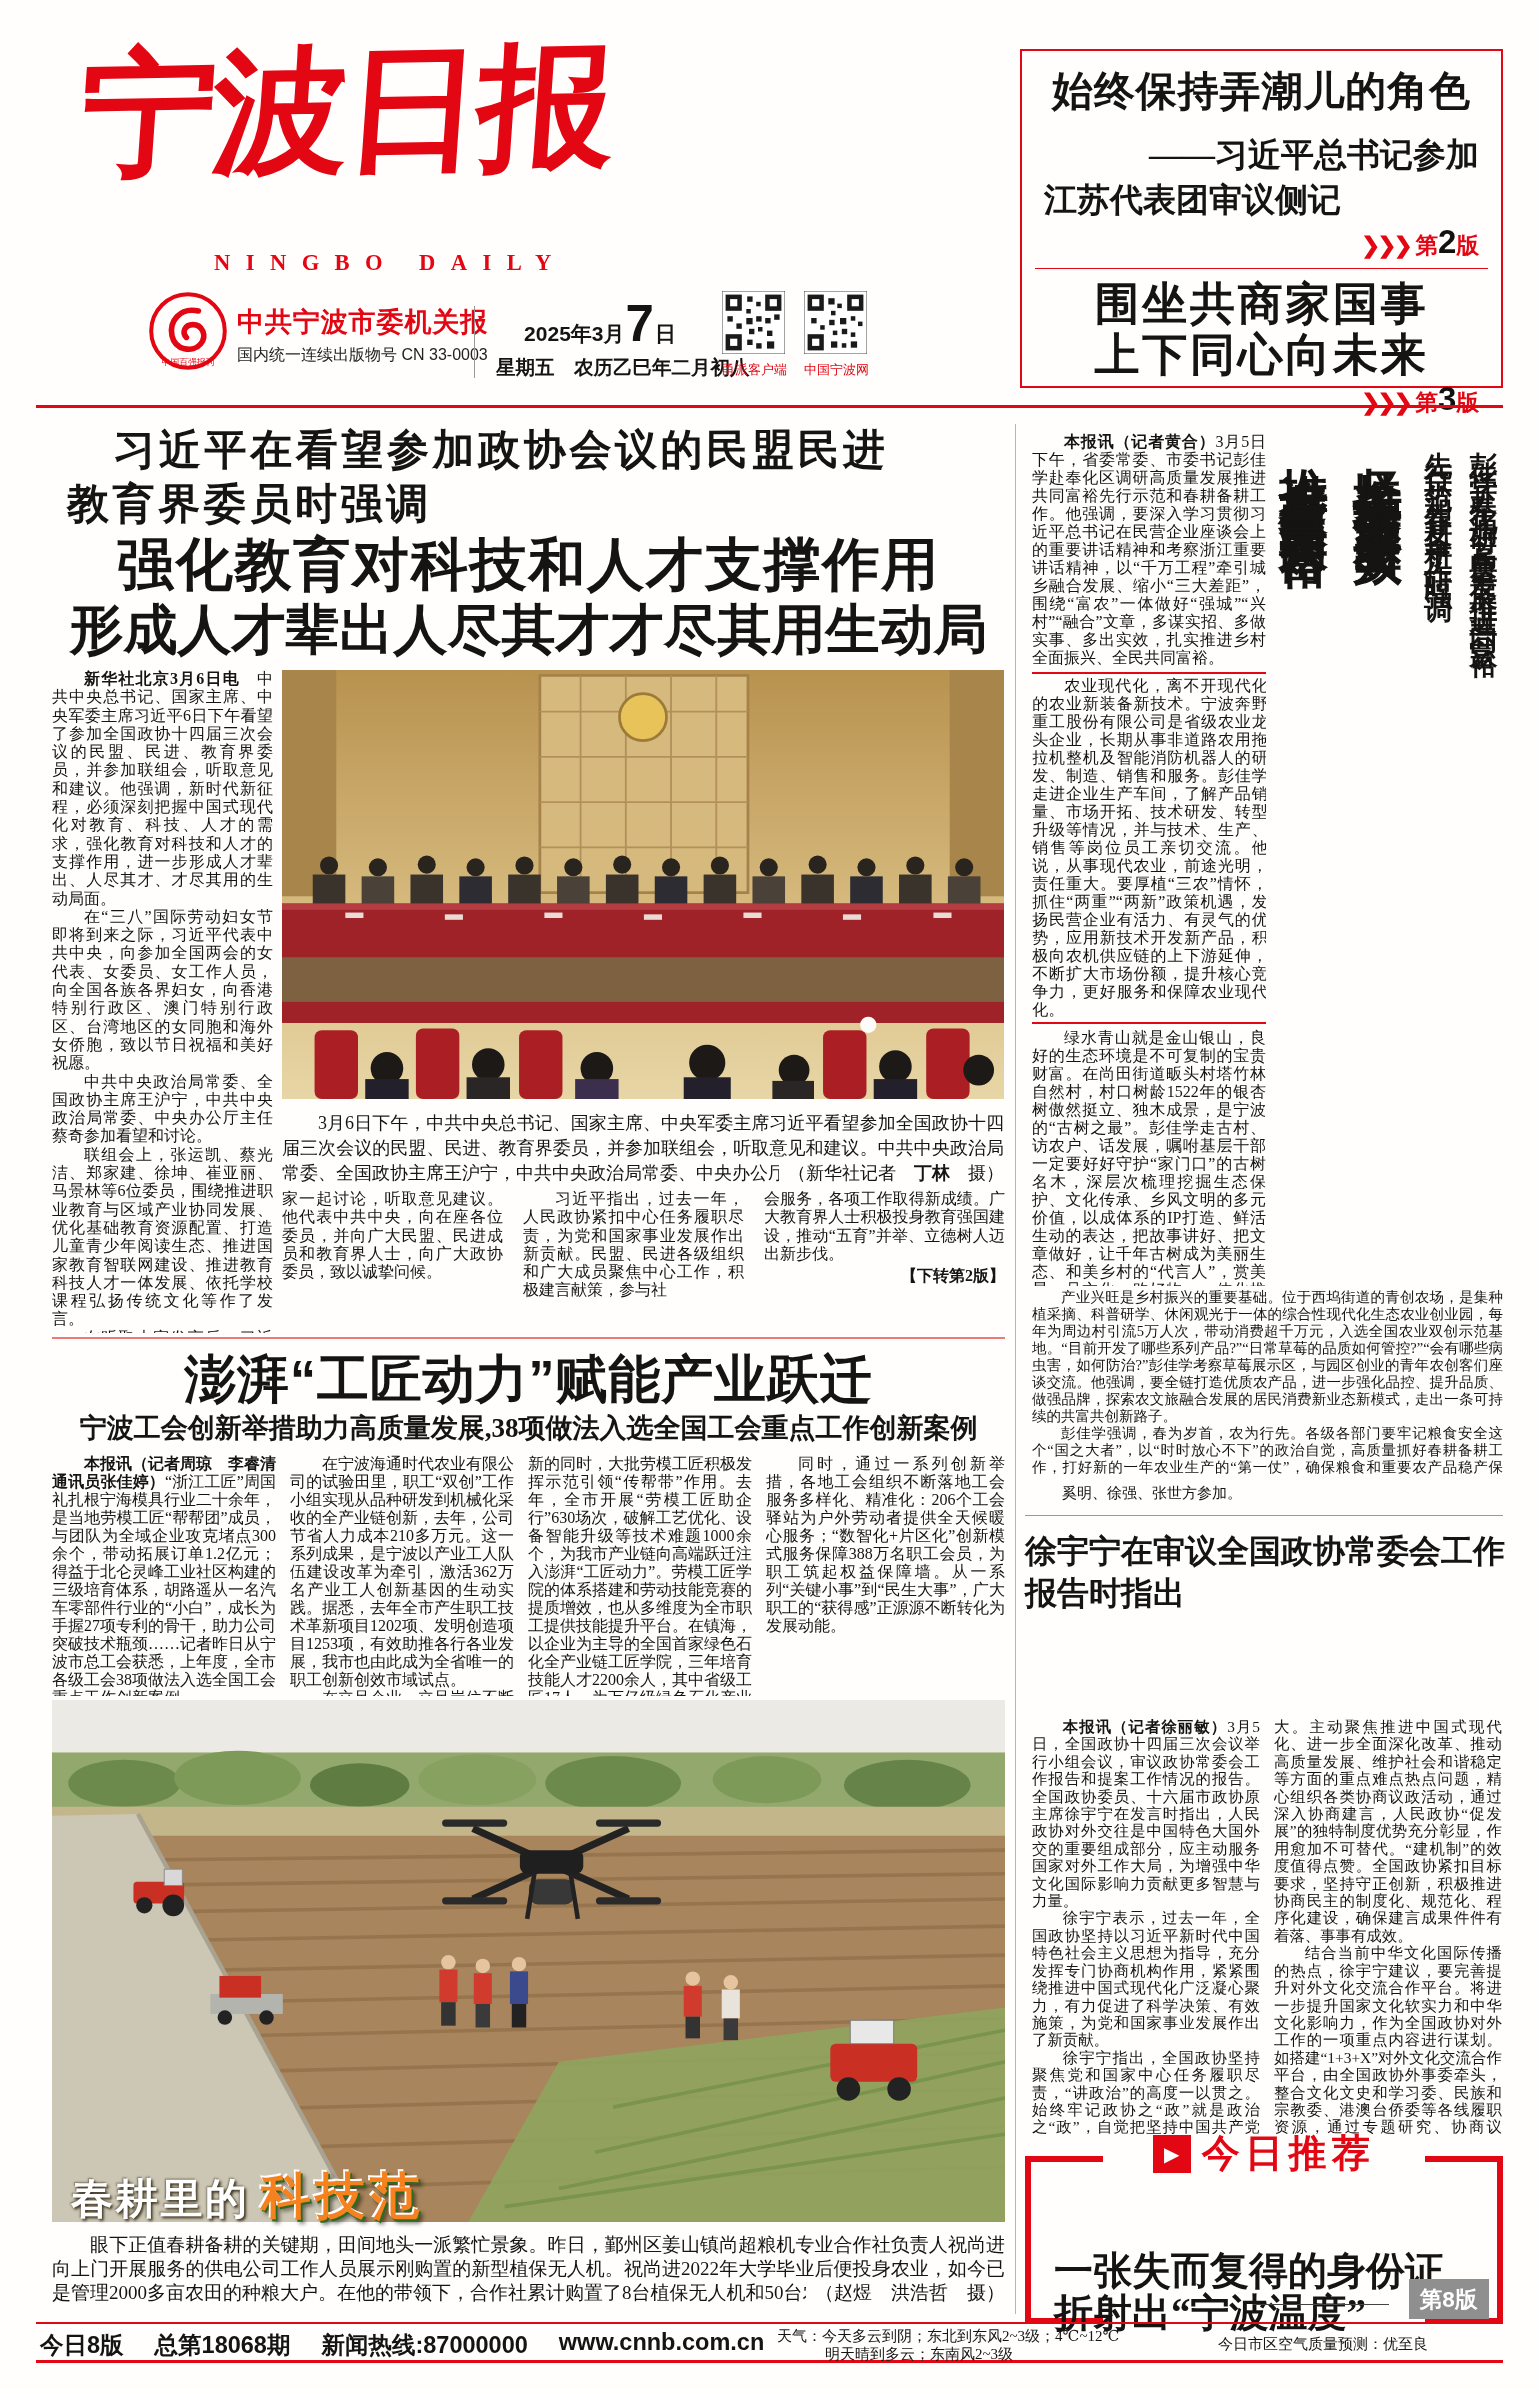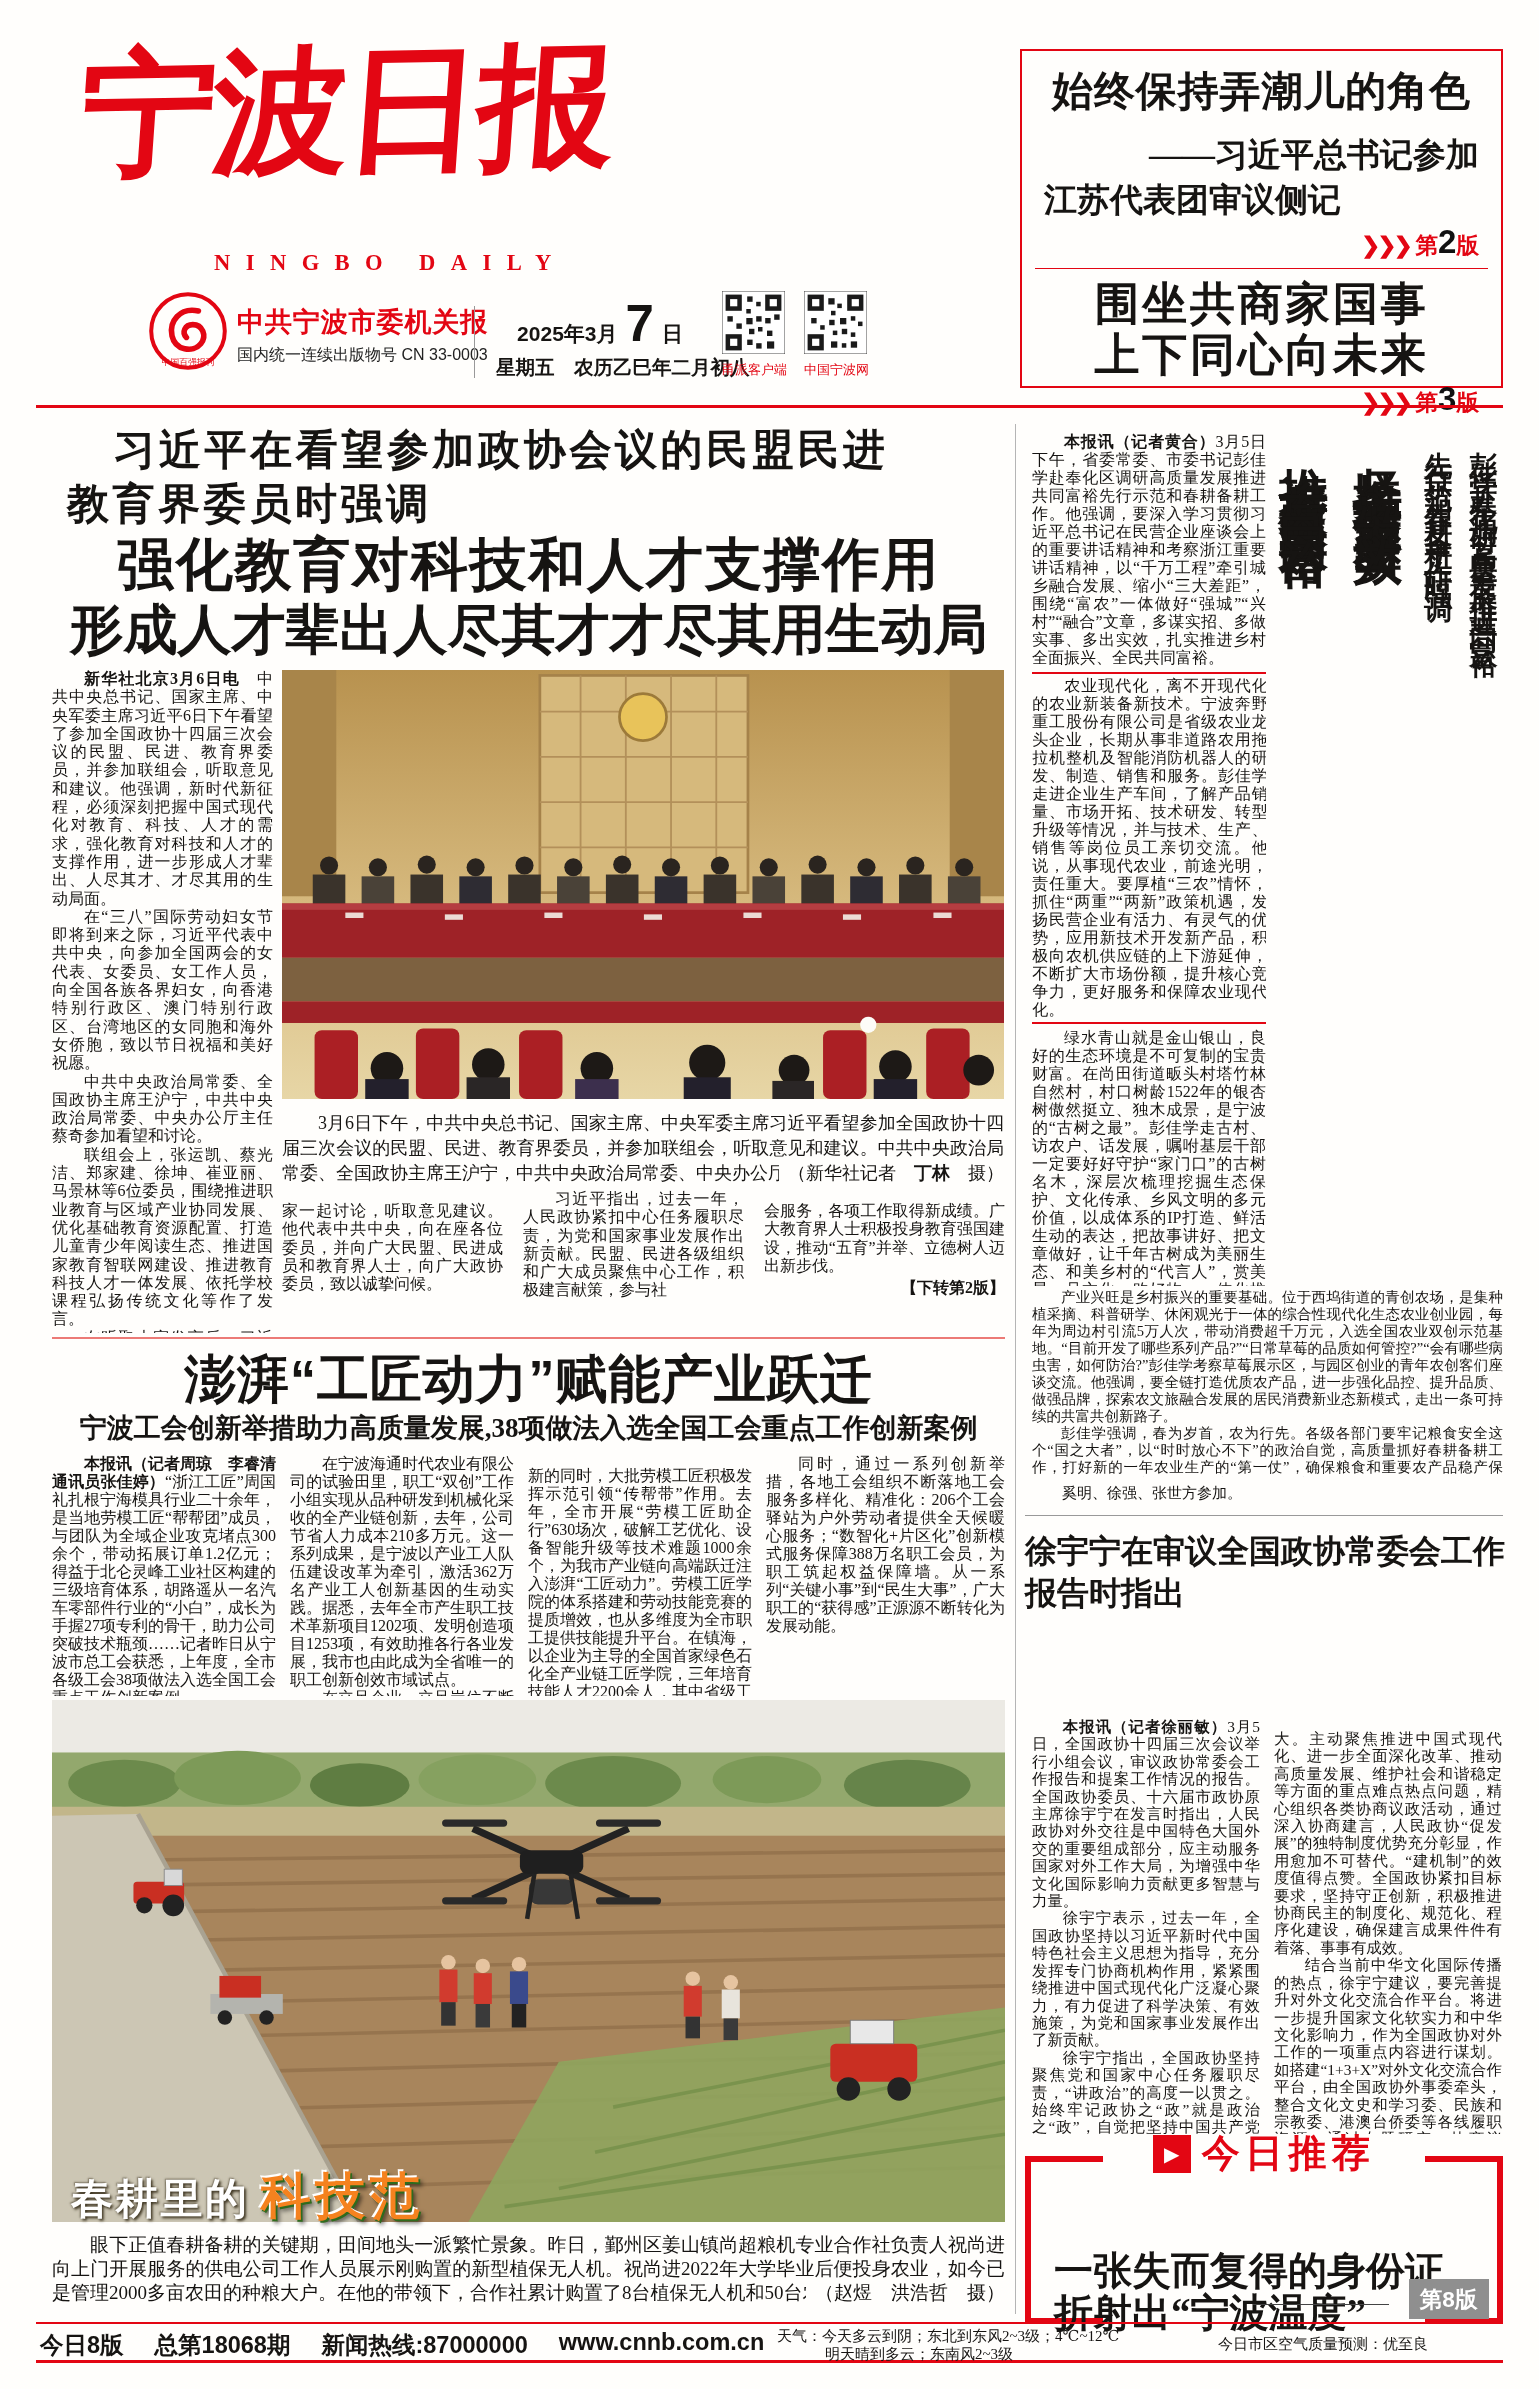--- a/index.html
+++ b/index.html
@@ -11,21 +11,21 @@
 
   
   .mast-title { left:81px; top:20px; font-size:136px; font-weight:bold; color:#e30613;
                 letter-spacing:-3.6px; transform:skewX(-5deg) rotate(-1deg); white-space:nowrap; }
   .mast-en { left:214px; top:250px; font-size:22.6px; font-weight:bold; color:#e30613; letter-spacing:15.4px; }
   .emblem { left:148px; top:291px; width:80px; height:80px; }
   .organ { left:237px; top:304px; font-size:27px; font-weight:900; color:#e30613; letter-spacing:0.9px; }
   .pubno { left:237px; top:345px; font-size:16px; color:#222; }
   .vdiv1 { left:474px; top:306px; height:72px; border-left:1.4px solid #999; }
   .dateblock { left:496px; top:300px; width:208px; text-align:center; }
-  .daterow1 { display:flex; justify-content:center; align-items:baseline; gap:8px; }
+  .daterow1 { display:flex; justify-content:center; align-items:baseline; gap:1px; }
   .date-pre,.date-suf { font-size:21px; font-weight:bold; }
   .date-day { font-size:51px; font-weight:bold; line-height:0.95; }
   .daterow2 { font-size:19.5px; font-weight:bold; margin-top:5.4px; white-space:nowrap; }
   .qr { width:63px; height:63px; }
   .qr-wrap1 { left:722px; top:291px; width:63px; text-align:center; }
   .qr-wrap2 { left:804px; top:291px; width:63px; text-align:center; }
   .qr-label { font-size:13px; color:#e30613; margin-top:2.7px; white-space:nowrap; }
 
   
   .promo { left:1020px; top:49px; width:483px; height:339px; border:2.3px solid #e30613; box-sizing:border-box; }
@@ -41,21 +41,21 @@
   .rule-main { left:36px; top:405px; width:1467px; height:3.2px; background:#e30613; }
   .v-divider { left:1015px; top:424px; height:1890px; border-left:0.9px solid #b5b5b5; }
 
   
   .lead-k1 { left:52px; top:422px; width:898px; text-align:center; font-size:42px; font-weight:900; letter-spacing:3.6px; }
   .lead-k2 { left:67px; top:476px; font-size:42px; font-weight:900; letter-spacing:3.6px; }
   .lead-h1 { left:52px; top:527px; width:953px; text-align:center; font-size:57px; font-weight:900; letter-spacing:1.8px; }
   .lead-h2 { left:52px; top:594px; width:953px; text-align:center; font-size:54px; font-weight:900; }
   .bodycol { overflow:hidden; text-align:justify; }
   .bodycol p { margin:0; text-indent:2em; }
-  .bodycol p.noind { text-indent:0;margin-top:12px; }
+  .bodycol p.noind { text-indent:0; }
   .lead-c1 { left:52px; top:670px; width:221px; height:663px; font-size:16px; line-height:18.3px; }
   .lead-photo { left:282px; top:670px; width:722px; height:429px; }
   .lead-cap { left:282px; top:1111px; width:722px; height:78px; font-size:18px; line-height:25px; text-align:justify; }
   .cap-credit { position:absolute; right:0; top:50px; background:#fffefc; padding-left:9px; white-space:nowrap; }
   .lead-c2 { left:282px; top:1190px; width:221px; height:145px; font-size:16px; line-height:18.3px; }
   .lead-c3 { left:523px; top:1190px; width:221px; height:145px; font-size:16px; line-height:18.3px; }
   .lead-c4 { left:764px; top:1190px; width:241px; height:145px; font-size:16px; line-height:18.3px; }
   .jump { text-align:right; font-weight:bold; text-indent:0; margin-top:3.6px !important; }
   .rule-sep1 { left:52px; top:1337px; width:953px; height:1.8px; background:#ec7a76; }
 

